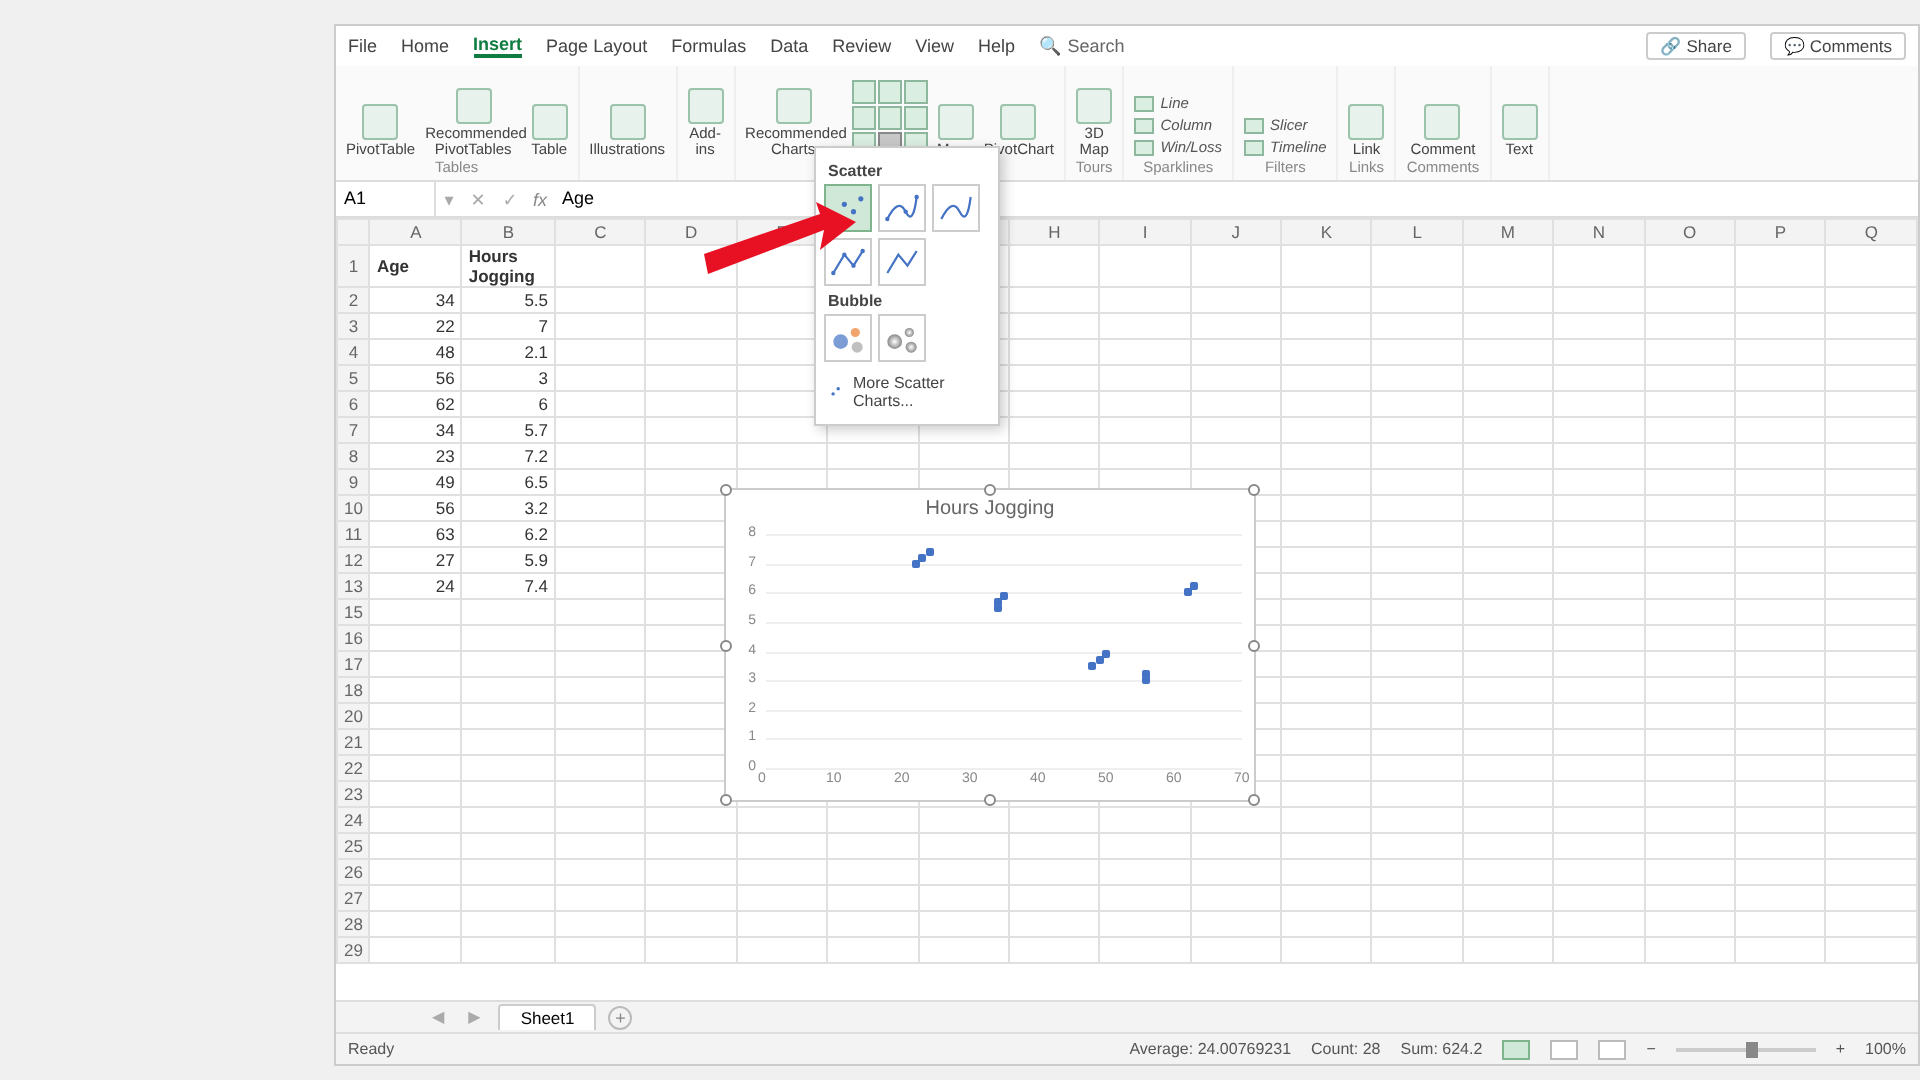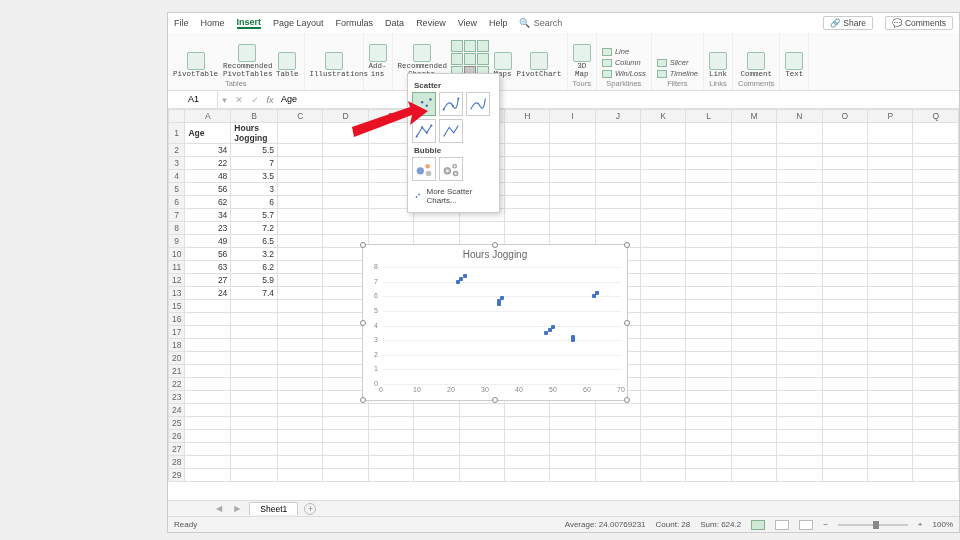--- a/index.html
+++ b/index.html
@@ -13,32 +13,32 @@
   .tabs .search { display: flex; align-items: center; gap: 3px; color: #666; }
   .tabs .spacer { flex: 1; }
   .tabs .actionbtn { border: 1px solid #ccc; padding: 1px 6px; border-radius: 2px; font-size: 8.5px; color: #444; }
 
   
   .ribbon { display: flex; height: 58px; border-bottom: 1px solid #ddd; background: #fafafa; font-size: 8px; color: #555; }
   .rgroup { display: flex; flex-direction: column; align-items: center; justify-content: flex-end; padding: 2px 5px; border-right: 1px solid #eee; }
   .rgroup .icons { display: flex; gap: 5px; align-items: flex-end; flex: 1; }
   .ricon { display: flex; flex-direction: column; align-items: center; gap: 1px; color: #444; cursor: pointer; }
   .ricon .glyph { width: 18px; height: 18px; background: #e8f2ec; border: 1px solid #9bc2ab; border-radius: 2px; }
-  .ricon .lbl { font-size: 7.5px; line-height: 1.0; text-align: center; max-width: 48px; font-family: Liberation Mono, monospace; }
+  .ricon .lbl { font-size: 7.5px; line-height: 1.0; text-align: center; max-width: 48px; }
   .rgroup .grouplbl { font-size: 7.5px; color: #888; margin-top: 1px; }
   .chartsgrid { display: grid; grid-template-columns: repeat(3, 12px); grid-template-rows: repeat(3, 12px); gap: 1px; }
   .chartsgrid .c { background: #dbeee2; border: 1px solid #8db89e; }
   .chartsgrid .c.sel { background: #c8c8c8; border-color: #888; }
   .spark { display: flex; flex-direction: column; gap: 2px; font-size: 7.5px; font-style: italic; }
   .spark div { display: flex; gap: 3px; align-items: center; }
   .sparkico { width: 10px; height: 8px; background: #dbeee2; border: 1px solid #8db89e; }
 
   
   .fbar { display: flex; align-items: center; height: 18px; border-bottom: 1px solid #ddd; font-size: 9px; }
-  .namebox { width: 50px; border-right: 1px solid #ddd; padding: 0 20px; background: #fff; line-height: 17px; }
+  .namebox { width: 50px; border-right: 1px solid #ddd; padding: 0 4px; background: #fff; line-height: 17px; }
   .fctrl { width: 45px; display: flex; justify-content: space-around; color: #aaa; }
   .fxlabel { width: 14px; font-style: italic; color: #888; text-align: center; }
   .finput { flex: 1; padding: 0 4px; line-height: 17px; }
 
   
   .gridwrap { flex: 1; position: relative; overflow: hidden; background: #fff; }
   table.grid { border-collapse: collapse; font-size: 8.5px; color: #333; position: absolute; left: 0; top: 0; }
   table.grid th, table.grid td { border: 1px solid #e0e0e0; height: 13px; padding: 0 3px; background: #fff; }
   table.grid th { background: #f3f3f3; font-weight: normal; text-align: center; color: #666; }
   table.grid .rowhdr { width: 16px; text-align: center; background: #f3f3f3; color: #666; }
@@ -340,21 +340,21 @@
             <td class="col"></td>
             <td class="col"></td>
             <td class="col"></td>
             <td class="col"></td>
             <td class="col"></td>
             <td class="col"></td>
           </tr>
           <tr>
             <th class="rowhdr">4</th>
             <td class="col">48</td>
-            <td class="col">3.5</td>
+            <td class="col">2.1</td>
             <td class="col"></td>
             <td class="col"></td>
             <td class="col"></td>
             <td class="col"></td>
             <td class="col"></td>
             <td class="col"></td>
             <td class="col"></td>
             <td class="col"></td>
             <td class="col"></td>
             <td class="col"></td>

